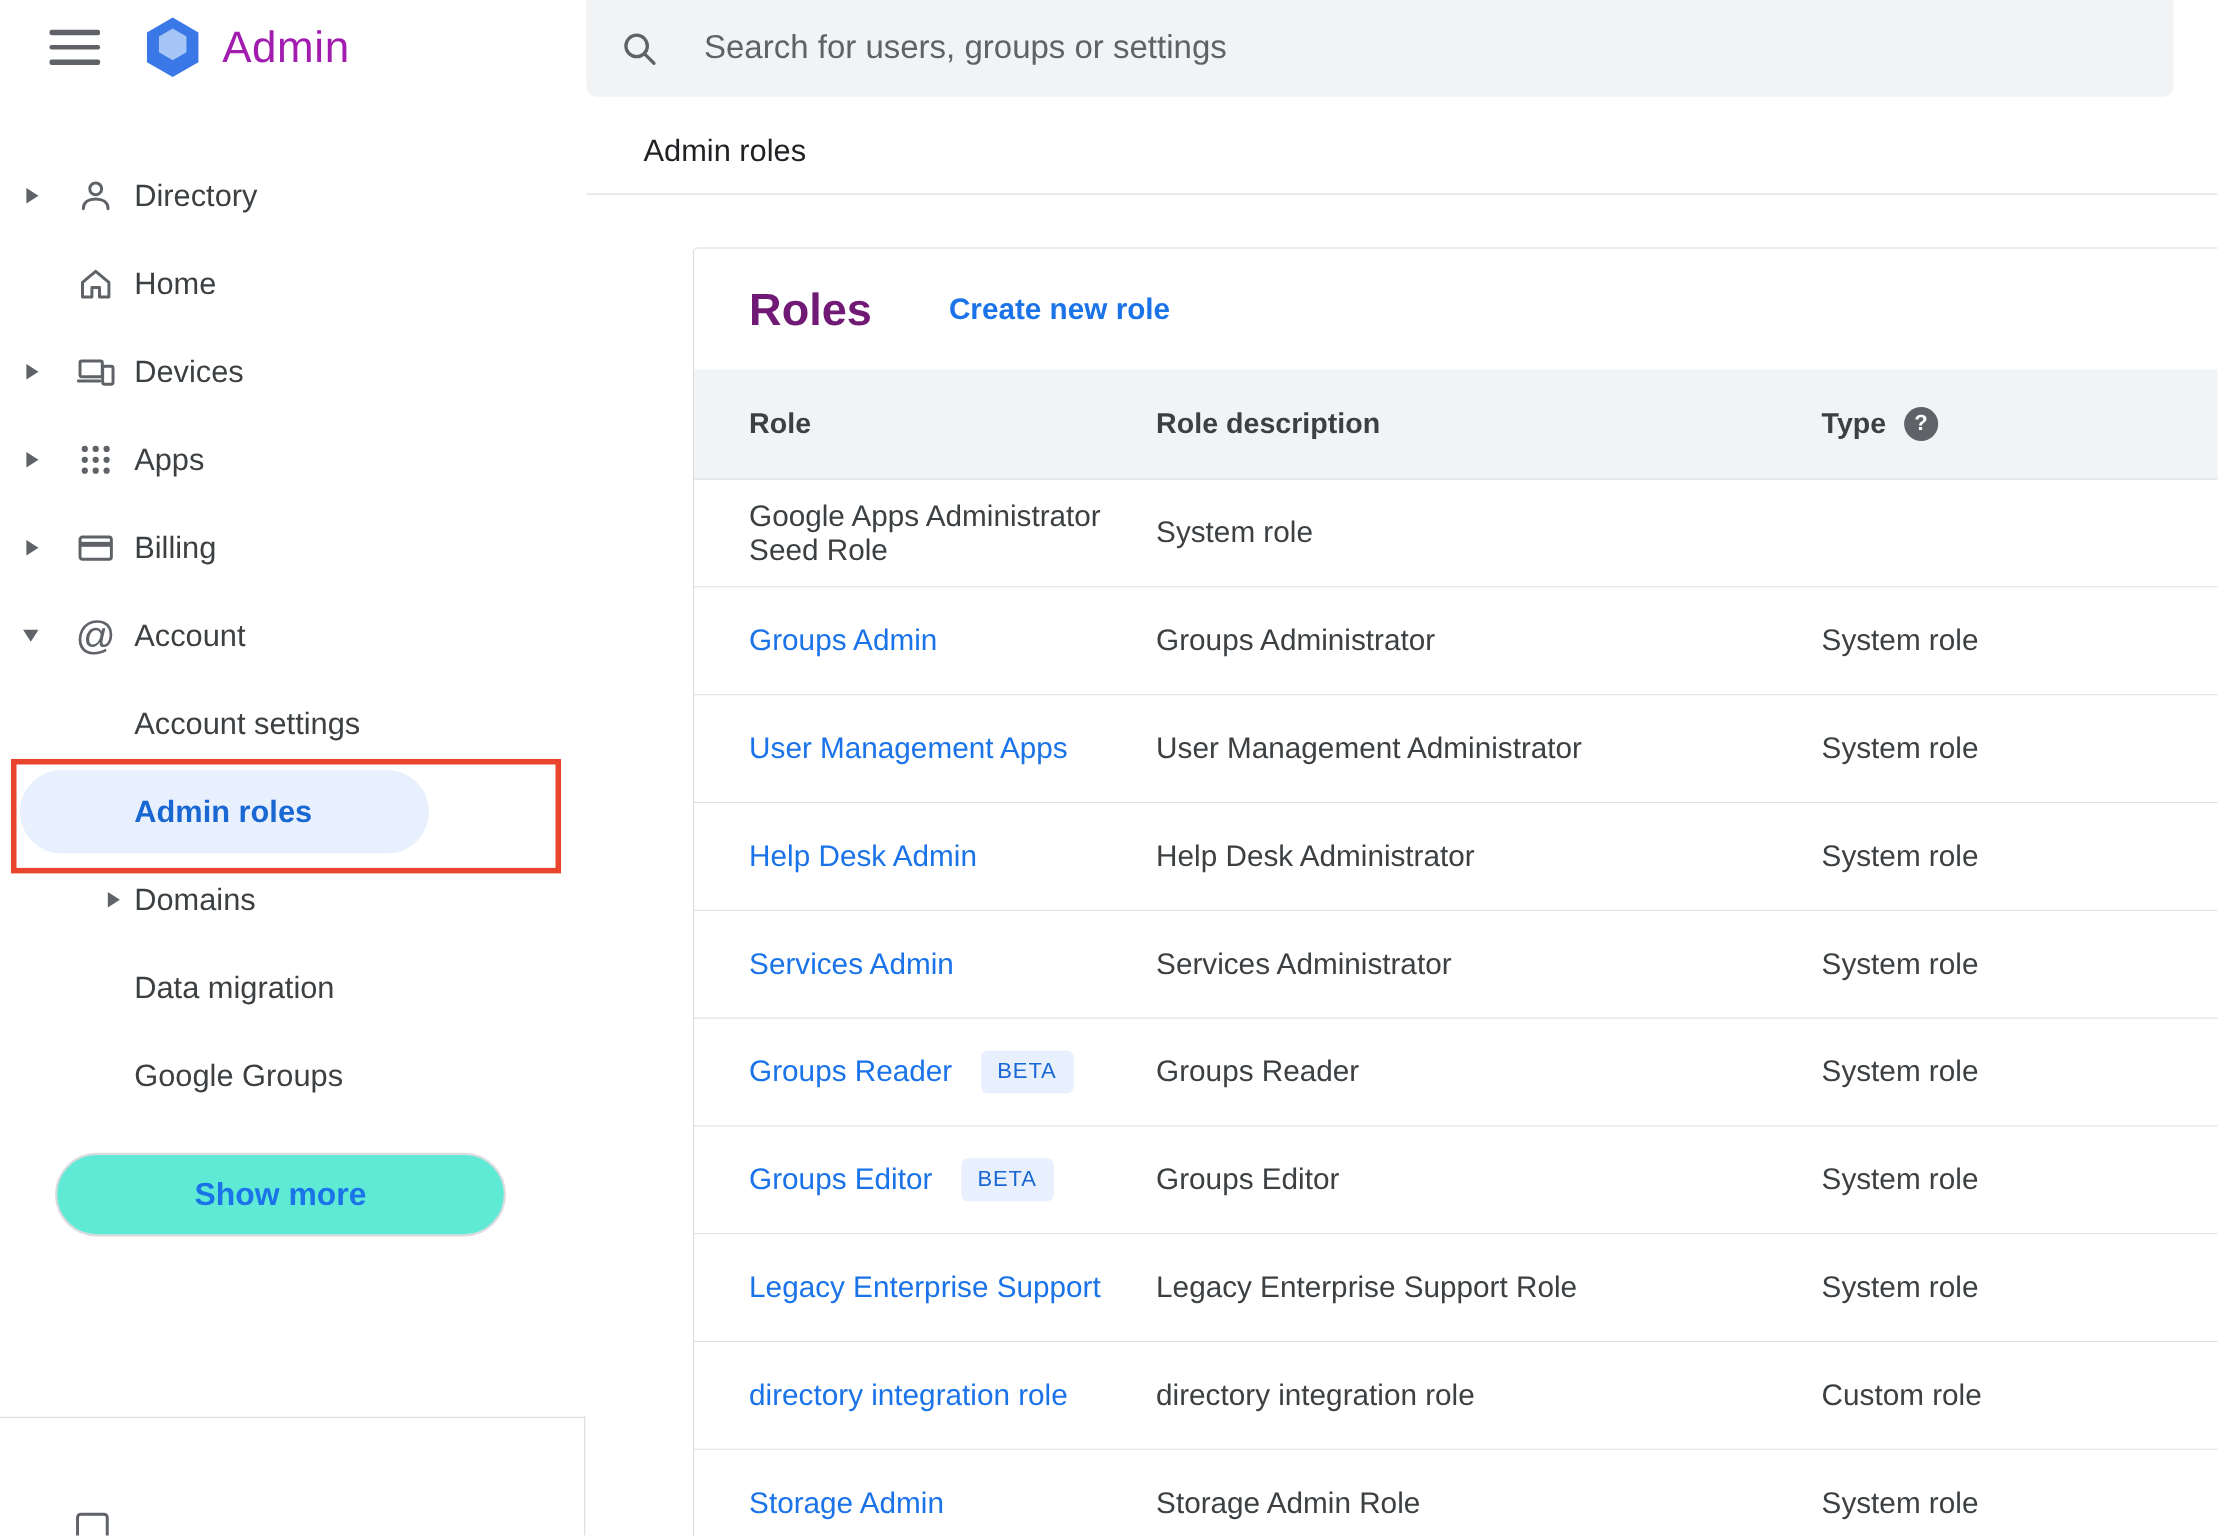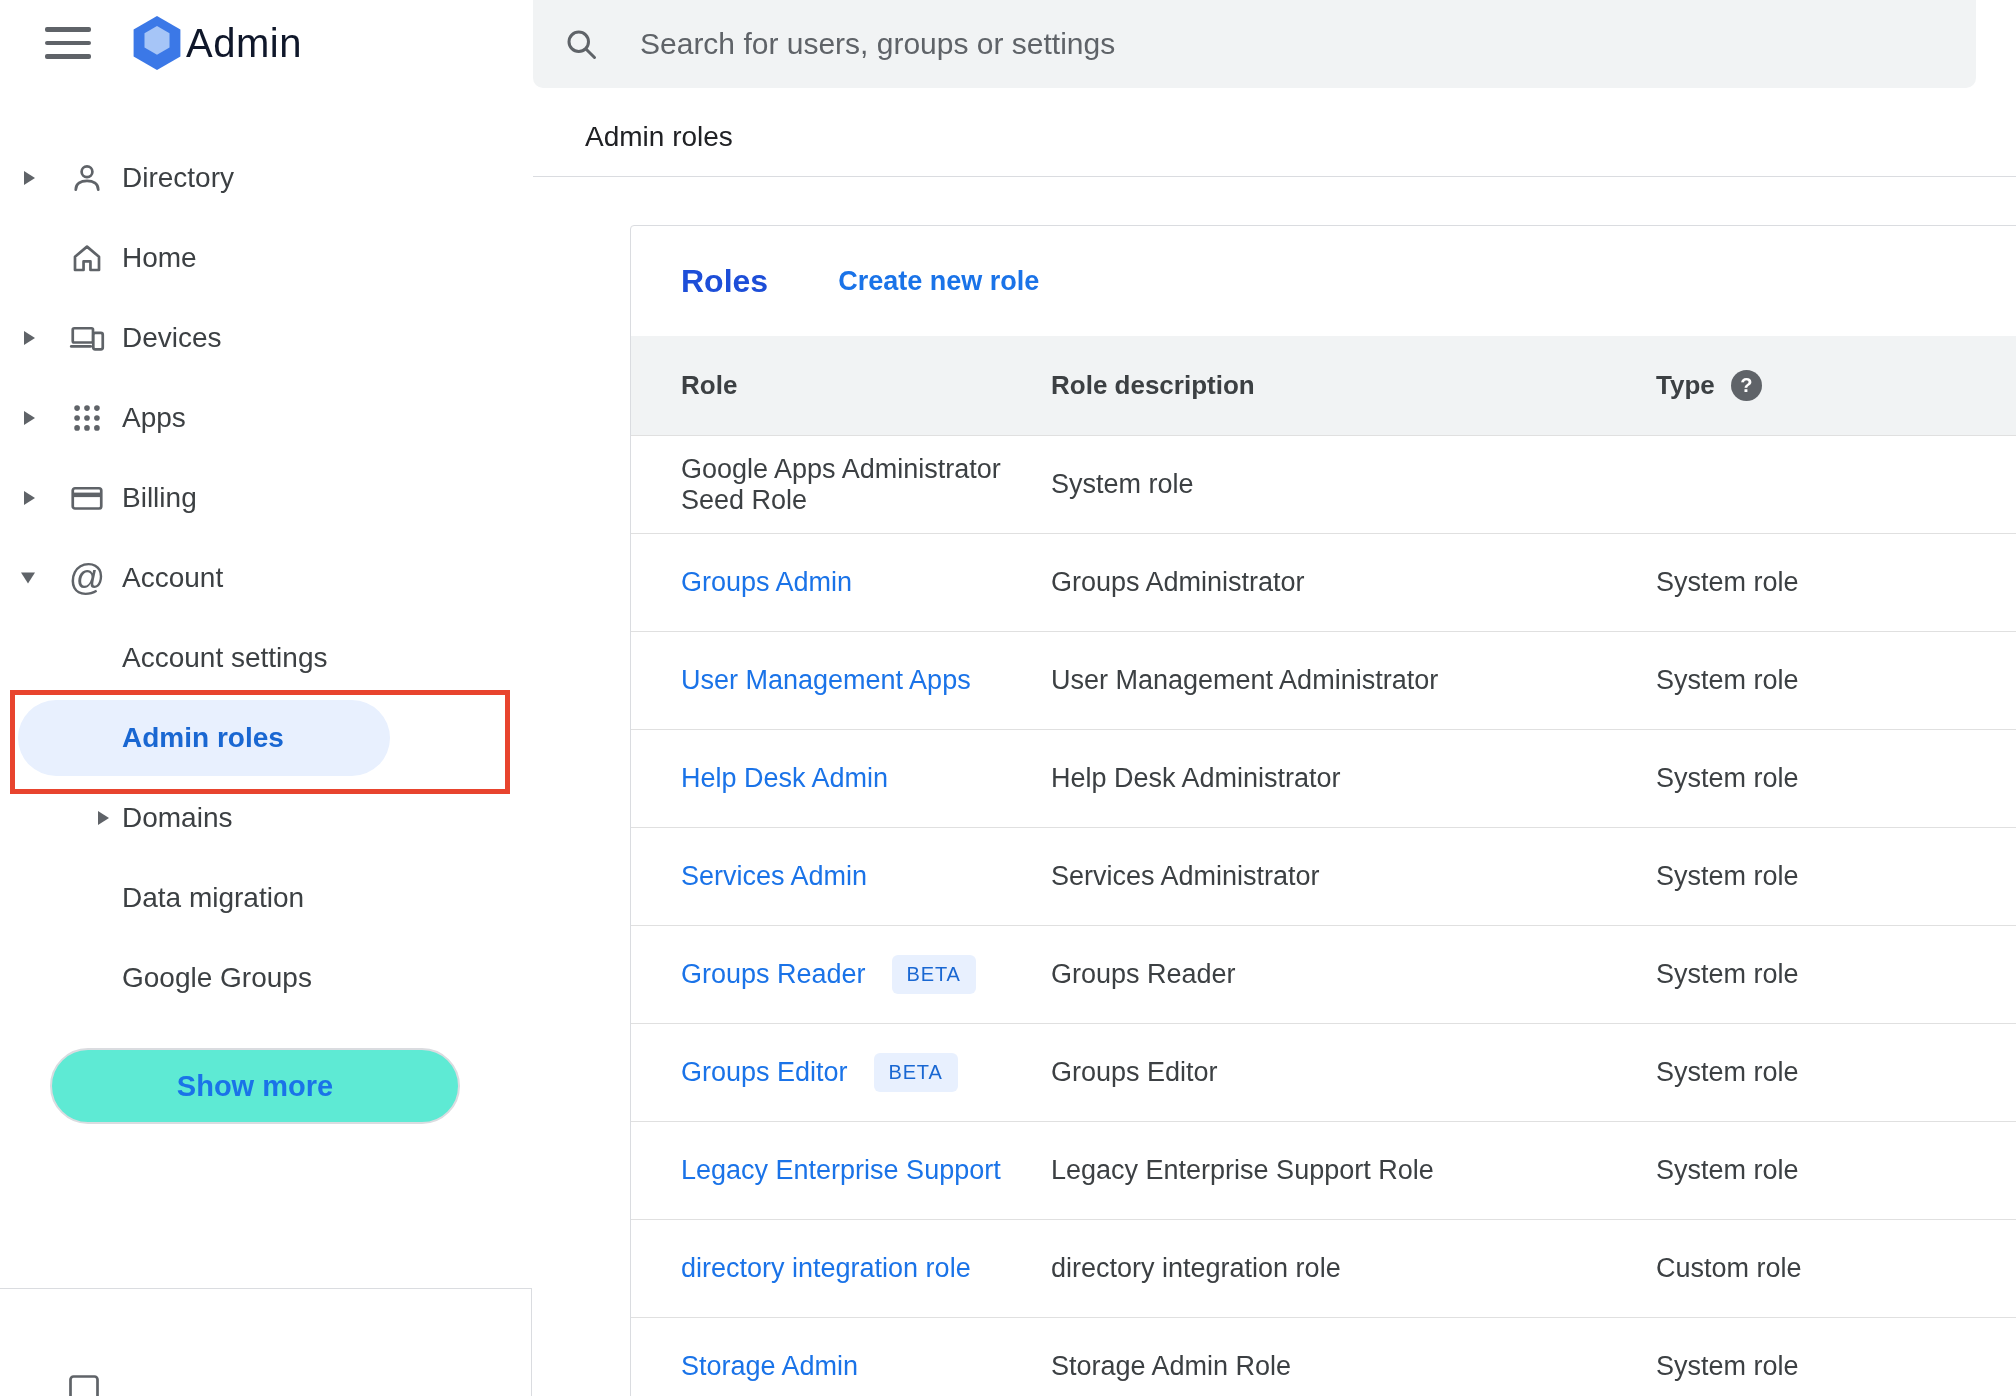--- a/index.html
+++ b/index.html
@@ -5,21 +5,21 @@
   * { margin:0; padding:0; box-sizing:border-box; }
   html,body { width:2016px; height:1396px; overflow:hidden; background:#fff;
     font-family:"Liberation Sans", sans-serif; color:#202124; }
   .stage { position:relative; width:2016px; height:1396px; overflow:hidden; }
 
   
   .brand { position:absolute; left:0; top:0; width:532px; height:88px; }
   .hamburger { position:absolute; left:45px; top:27px; width:46px; height:32px; cursor:pointer; }
   .hamburger span { display:block; width:46px; height:4.5px; background:#5f6368; border-radius:2px; margin-bottom:9px; }
   .logo { position:absolute; left:128px; top:14px; display:flex; align-items:center; }
-  .logo-text { font-size:40px; color:#0f172a; letter-spacing:0.5px; }
+  .logo-text { font-size:40px; color:#a21caf; margin-left:16px; letter-spacing:0.5px; }
 
   
   .search-bar { position:absolute; left:533px; top:0; width:1443px; height:88px;
     background:#f1f3f4; border-radius:0 0 10px 10px; display:flex; align-items:center; padding:0 30px; }
   .search-input { flex:1; margin-left:41px; border:none; outline:none; background:transparent;
     font-size:30px; color:#202124; font-family:"Liberation Sans", sans-serif; }
   .search-input::placeholder { color:#5f6368; opacity:1; }
 
   
   .breadcrumb { position:absolute; left:585px; top:121px; font-size:28px; color:#202124; }
@@ -47,21 +47,21 @@
     border:2px solid #dadce0; border-radius:38px; background:#5eead4; color:#1a73e8;
     font-size:29px; font-weight:700; display:flex; align-items:center; justify-content:center; cursor:pointer; }
   .sidebar-bottom-divider { position:absolute; left:0; top:1288px; width:532px; height:1px; background:#dadce0; }
   .sidebar-edge { position:absolute; left:531px; top:1288px; width:1px; height:108px; background:#dadce0; }
   .bottom-partial-icon { position:absolute; left:66px; top:1372px; }
 
   
   .roles-card { position:absolute; left:630px; top:225px; width:1430px; height:1260px;
     background:#fff; border:1px solid #dadce0; border-radius:4px; }
   .card-header { height:110px; display:flex; align-items:center; padding-left:50px; }
-  .card-title { font-size:32px; font-weight:700; color:#1d4ed8; }
+  .card-title { font-size:41px; font-weight:700; color:#701a75; }
   .create-link { font-size:27px; color:#1a73e8; font-weight:700; margin-left:70px; text-decoration:none; cursor:pointer; }
   .grid-cols { display:grid; grid-template-columns:370px 605px 1fr; align-items:center; padding-left:50px; }
   .thead { height:100px; background:#f1f3f4; font-size:26px; font-weight:700; color:#3c4043;
     border-bottom:1px solid #e0e0e0; }
   .th-type { display:flex; align-items:center; }
   .help-icon { width:31px; height:31px; border-radius:50%; background:#5f6368; color:#fff;
     font-size:20px; font-weight:700; display:inline-flex; align-items:center; justify-content:center;
     margin-left:16px; cursor:pointer; }
   .table-row { height:98px; border-bottom:1px solid #e0e0e0; }
   .cell-role { display:flex; align-items:center; }

